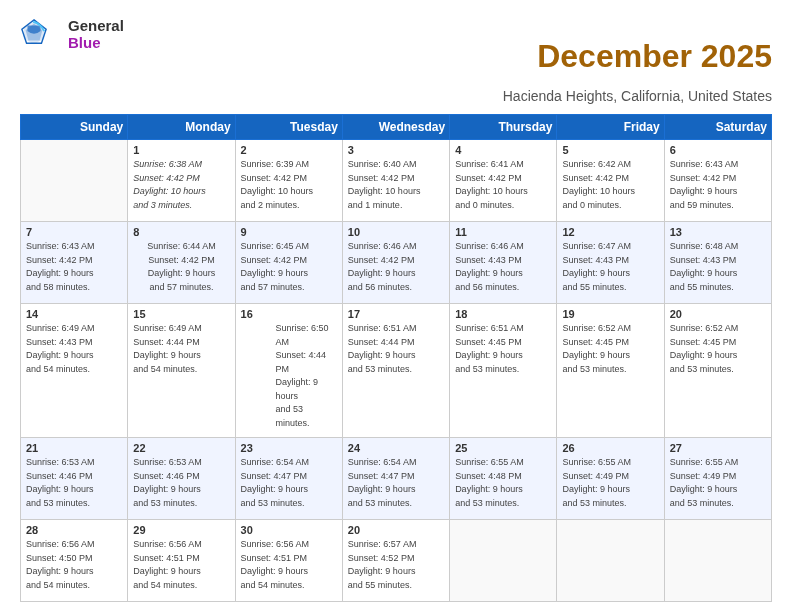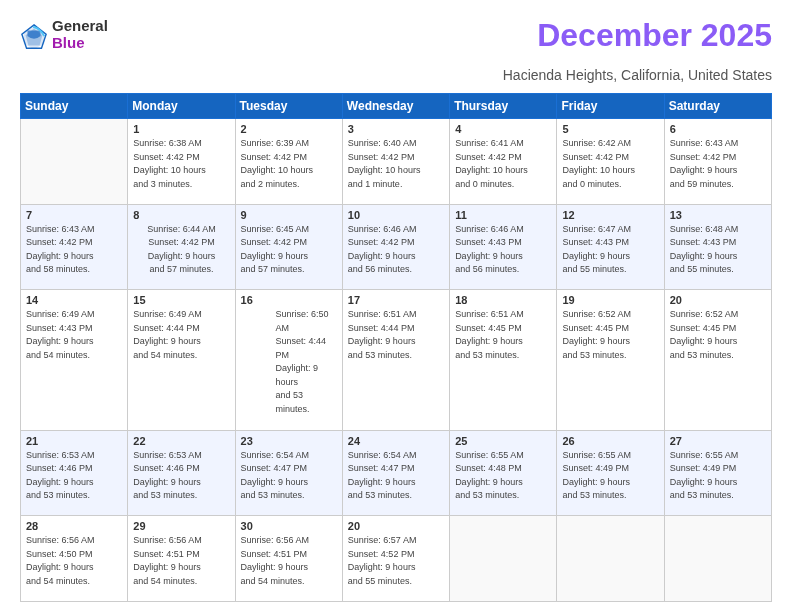--- a/index.html
+++ b/index.html
@@ -18,22 +18,22 @@
       flex-direction: column;
     }
     .header {
       display: flex;
       justify-content: space-between;
       align-items: flex-start;
       margin-bottom: 10px;
     }
     .logo {
       display: flex;
-      align-items: flex-end;
-      gap: 2px;
+      align-items: flex-start;
+      gap: 18px;
     }
     .logo-text {
       display: flex;
       flex-direction: column;
       line-height: 1.1;
     }
     .logo-general {
       font-size: 15px;
       font-weight: bold;
       color: #333;
@@ -47,42 +47,43 @@
       width: 28px;
       height: 28px;
       margin-right: 2px;
     }
     .title-section {
       text-align: right;
     }
     .main-title {
       font-size: 32px;
       font-weight: bold;
-      color: #8b5cf6;
+      color: #a16207;
       line-height: 1.1;
+      margin-top: 21px;
     }
     .subtitle {
       font-size: 14px;
       color: #555;
       margin-top: 14px;
     }
     .calendar {
       flex: 1;
       border: 1px solid #ccc;
       border-collapse: collapse;
       width: 100%;
       table-layout: fixed;
     }
     .calendar thead tr th {
       background-color: #1565c0;
       color: #fff;
       font-size: 12px;
       font-weight: bold;
       padding: 5px 4px;
-      text-align: left;
+      text-align: right;
       border: 1px solid #1a6fd4;
     }
     .calendar tbody tr td {
       vertical-align: top;
       border: 1px solid #ccc;
       padding: 4px 5px;
       font-size: 9.5px;
       color: #333;
       height: 80px;
     }
@@ -138,21 +139,21 @@
           <th>Thursday</th>
           <th>Friday</th>
           <th>Saturday</th>
         </tr>
     </thead>
     <tbody>
     <tr>
           <td class="empty"></td>
           <td>
             <span class="day-number">1</span>
-            <div class="day-info" style="white-space: pre-line;">Sunrise: 6:38 AM
+            <div class="day-info" style="white-space: pre-line; font-style: italic;">Sunrise: 6:38 AM
 Sunset: 4:42 PM
 Daylight: 10 hours
 and 3 minutes.</div>
           </td>
           <td>
             <span class="day-number">2</span>
             <div class="day-info" style="white-space: pre-line;">Sunrise: 6:39 AM
 Sunset: 4:42 PM
 Daylight: 10 hours
 and 2 minutes.</div>

